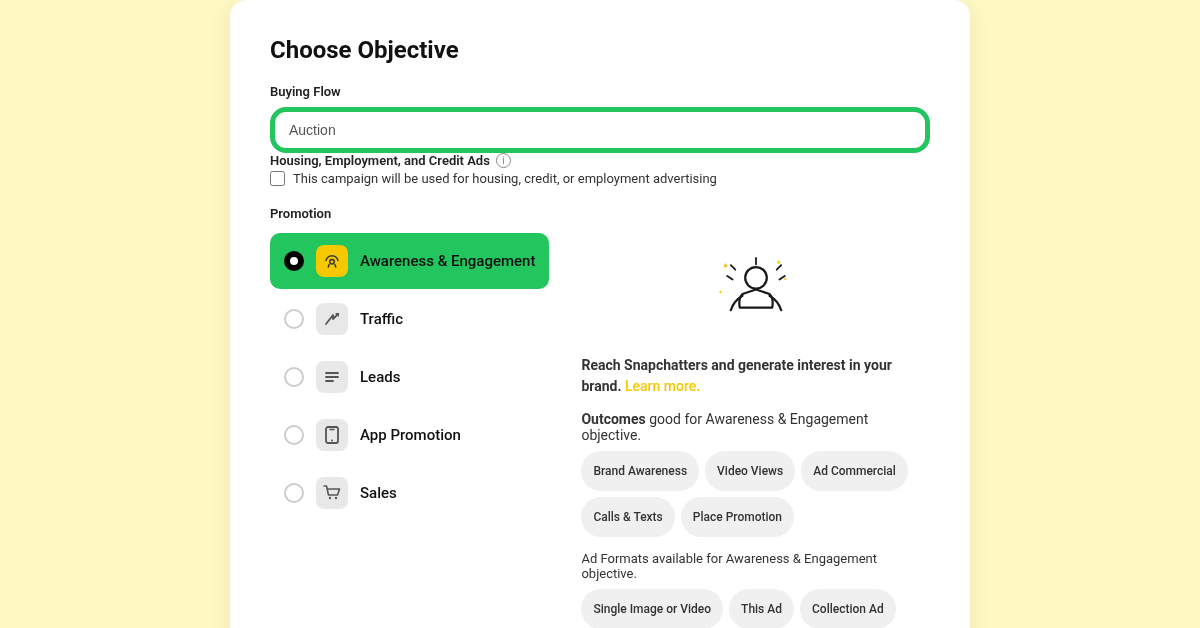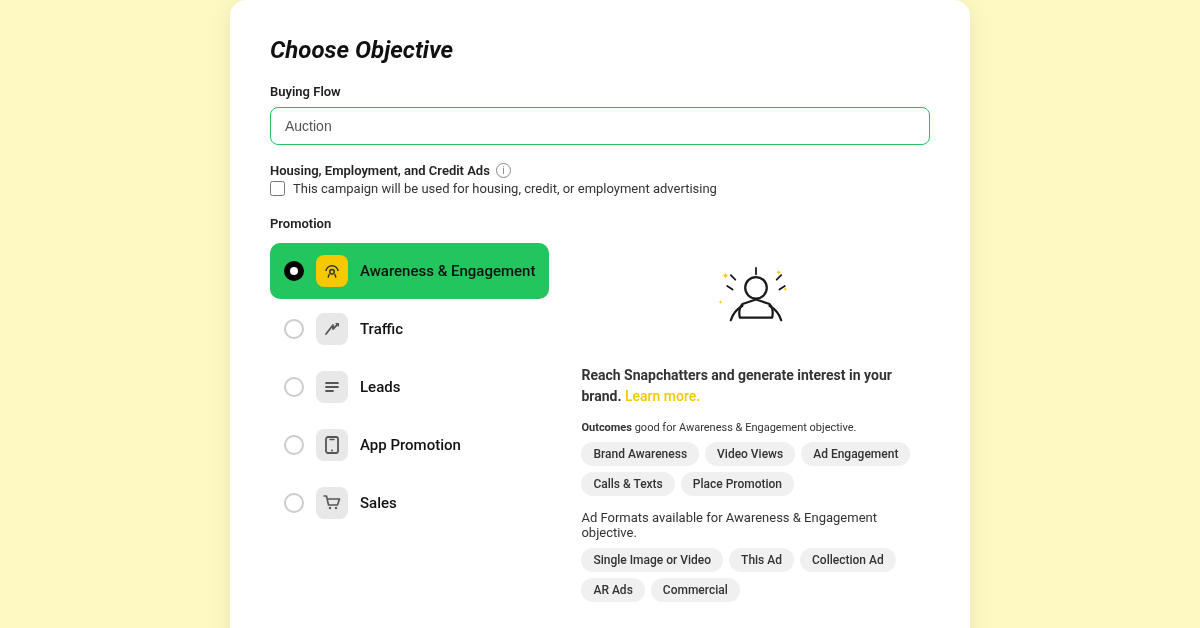--- a/index.html
+++ b/index.html
@@ -18,37 +18,35 @@
       padding: 36px 40px 40px 40px;
       width: 740px;
       box-shadow: 0 4px 24px rgba(0,0,0,0.08);
       position: relative;
     }
     .page-title {
       font-size: 24px;
       font-weight: 700;
       color: #111;
       margin-bottom: 20px;
-      font-style: italic;
     }
     .section-label {
       font-size: 13px;
       font-weight: 600;
       color: #222;
       margin-bottom: 8px;
     }
     .buying-flow-input {
       width: 100%;
-      border: 1px solid #22c55e;
-      border-radius: 8px;
+      border: 5px solid #22c55e;
+      border-radius: 16px;
       padding: 10px 14px;
       font-size: 14px;
       color: #555;
       background: #fff;
-      margin-bottom: 18px;
       outline: none;
       cursor: pointer;
     }
     .housing-section {
       margin-bottom: 20px;
     }
     .housing-label-row {
       display: flex;
       align-items: center;
       gap: 6px;
@@ -167,37 +165,37 @@
       color: #333;
       line-height: 1.5;
       margin-bottom: 14px;
     }
     .detail-desc a {
       color: #f5c800;
       text-decoration: none;
       font-weight: 500;
     }
     .outcomes-row {
-      font-size: 11px;
+      font-size: 14px;
       color: #333;
       margin-bottom: 8px;
     }
     .outcomes-row strong {
       font-weight: 700;
     }
     .tags-row {
       display: flex;
       flex-wrap: wrap;
       gap: 6px;
       margin-bottom: 14px;
     }
     .tag {
       background: #f0f0f0;
       border-radius: 20px;
-      padding: 5px 12px;
+      padding: 13px 12px;
       font-size: 12px;
       color: #333;
       font-weight: 500;
     }
     .formats-row {
       font-size: 13px;
       color: #333;
       margin-bottom: 8px;
     }
     .formats-row strong {
@@ -321,21 +319,21 @@
         <a href="#">Learn more.</a>
       </p>
 
       <p class="outcomes-row">
         <strong>Outcomes</strong>
         <span> good for Awareness &amp; Engagement objective.</span>
       </p>
       <div class="tags-row">
         <span class="tag">Brand Awareness</span>
         <span class="tag">Video Views</span>
-        <span class="tag">Ad Engagement</span>
+        <span class="tag">Ad Commercial</span>
         <span class="tag">Calls &amp; Texts</span>
         <span class="tag">Place Promotion</span>
       </div>
 
       <p class="formats-row">
         <strong>Ad Formats</strong>
         <span> available for Awareness &amp; Engagement objective.</span>
       </p>
       <div class="tags-row">
         <span class="tag">Single Image or Video</span>

